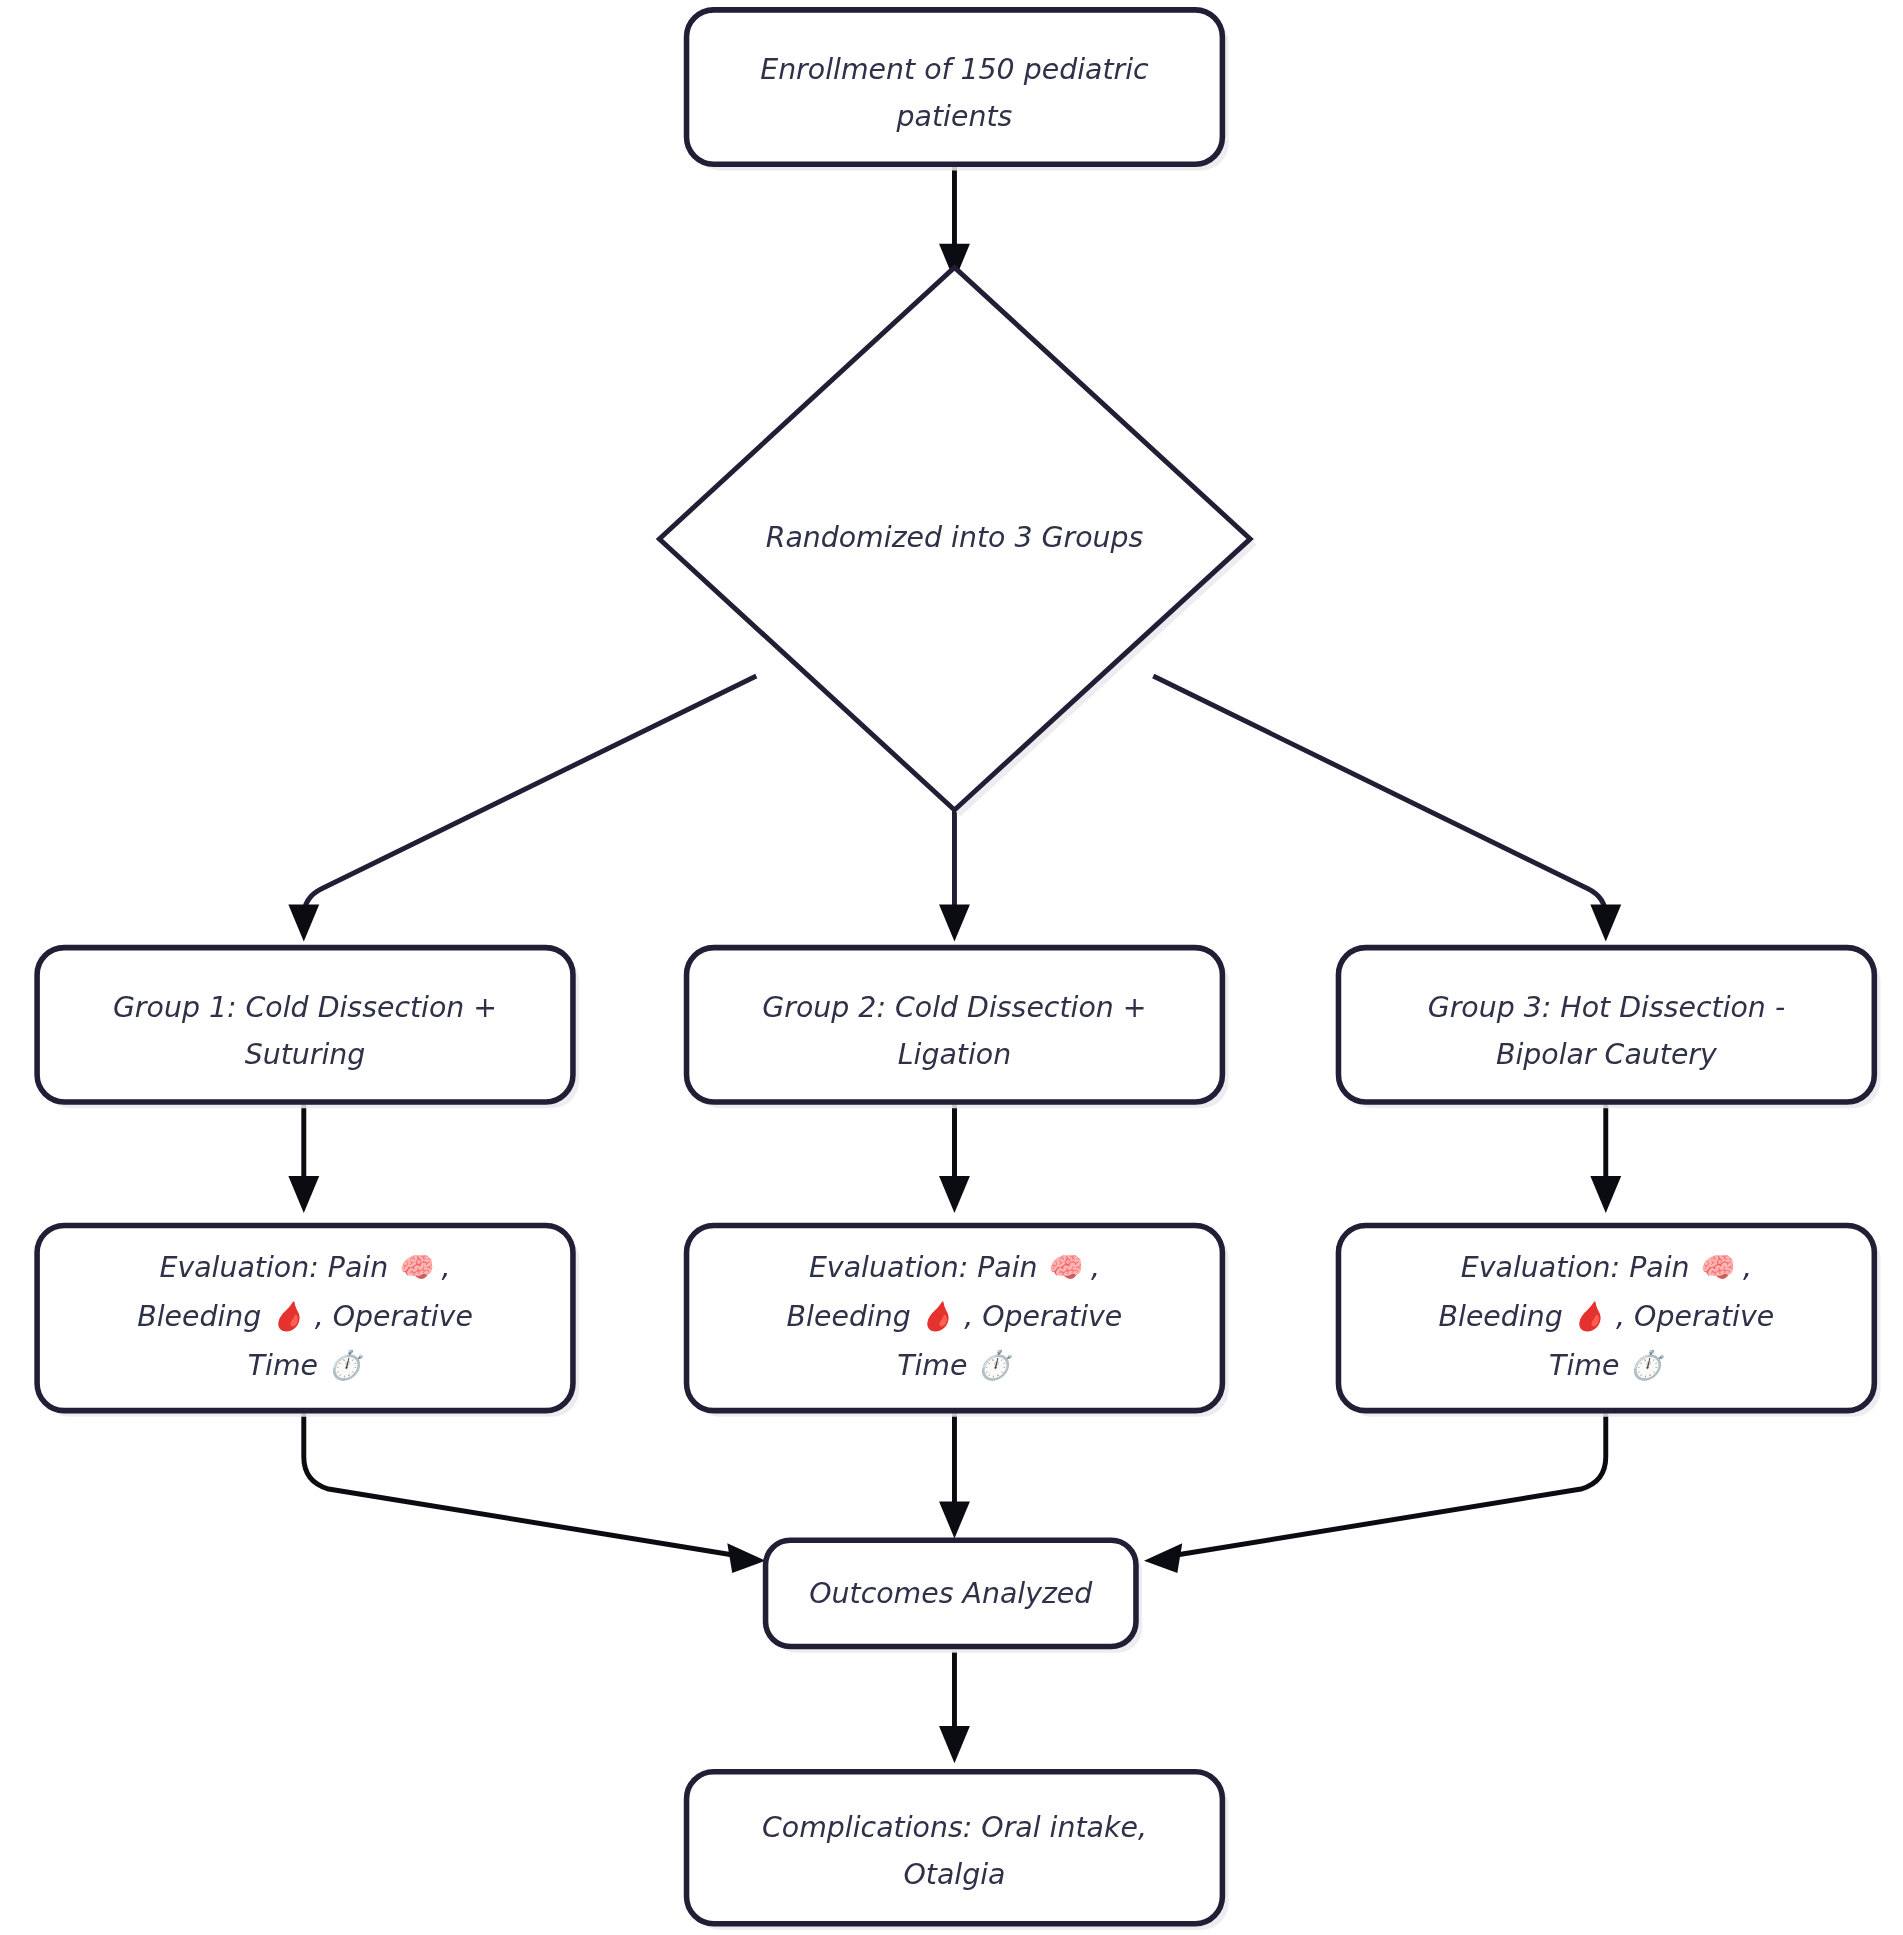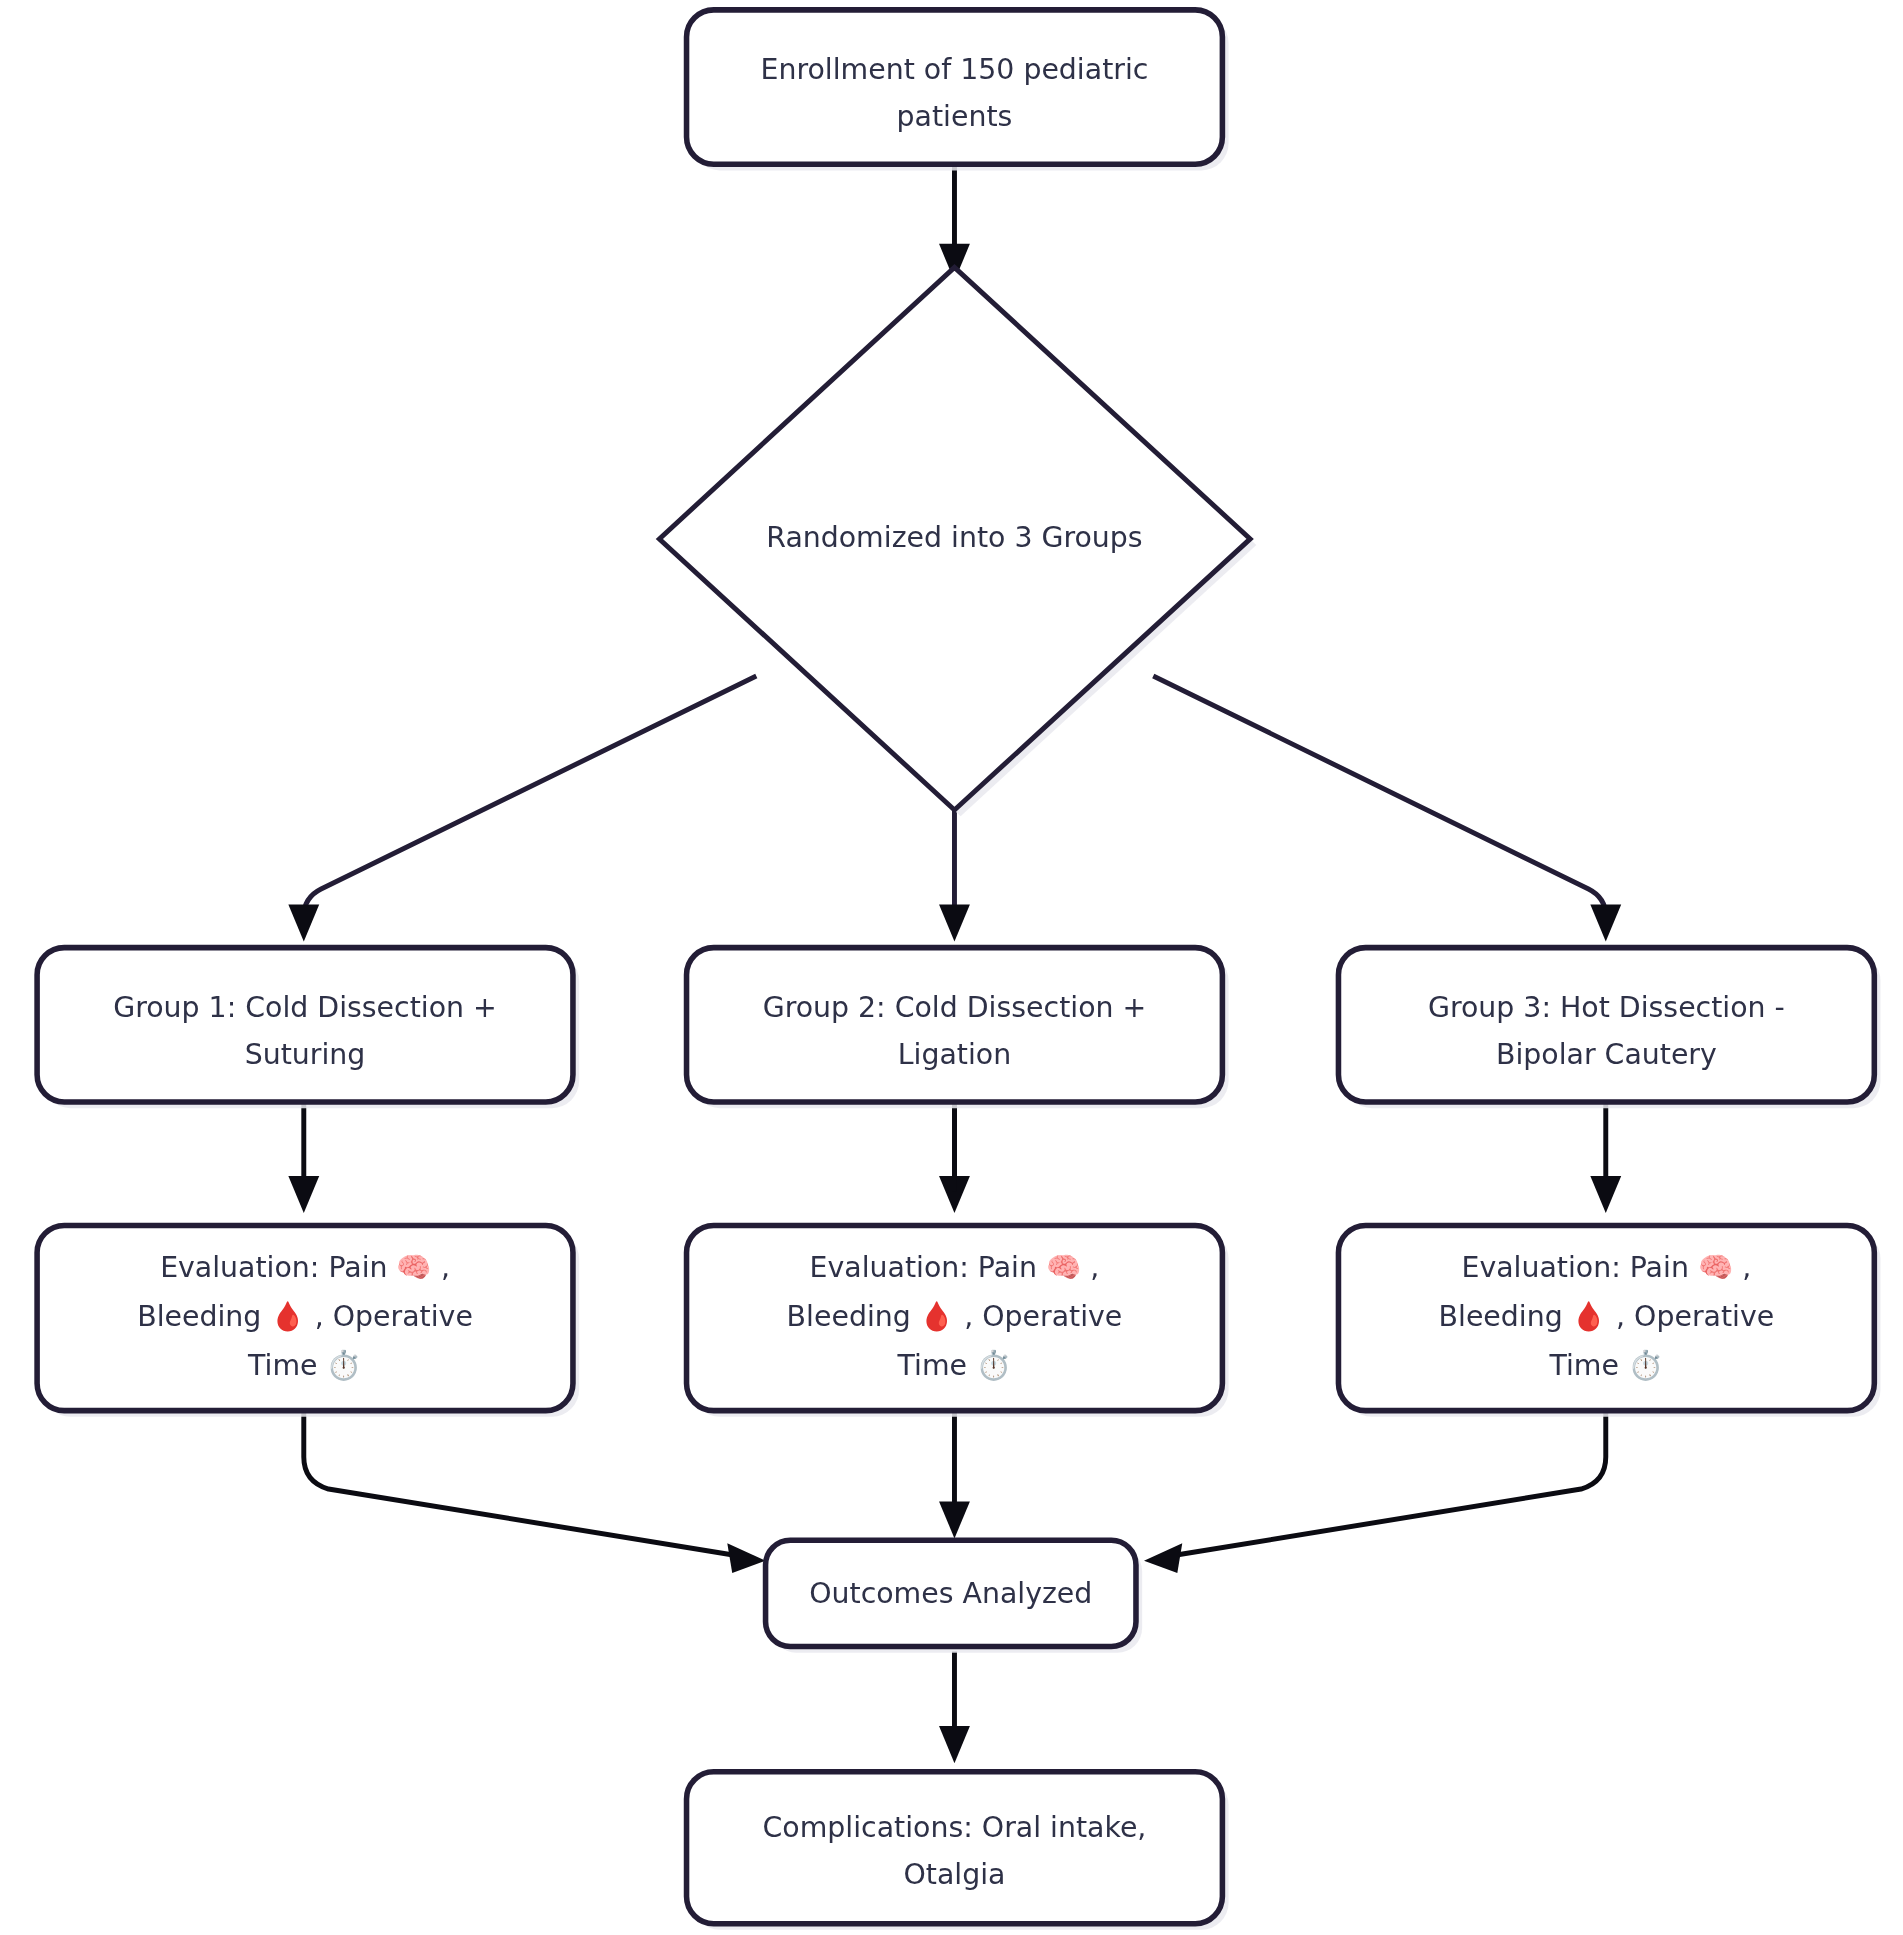--- a/index.html
+++ b/index.html
@@ -11,20 +11,21 @@
     width: 1904px;
     height: 1936px;
     font-family: "DejaVu Sans", "Liberation Sans", sans-serif;
     overflow: hidden;
   }
   #flow-root {
     position: relative;
     width: 1517px;
     height: 1936px;
     background: #ffffff;
+    font-style: italic;
   }
   svg#flow-svg {
     display: block;
     width: 1904px;
     height: 1936px;
   }
   .node-shape {
     fill: #ffffff;
     stroke: #231d36;
     stroke-width: 9;

